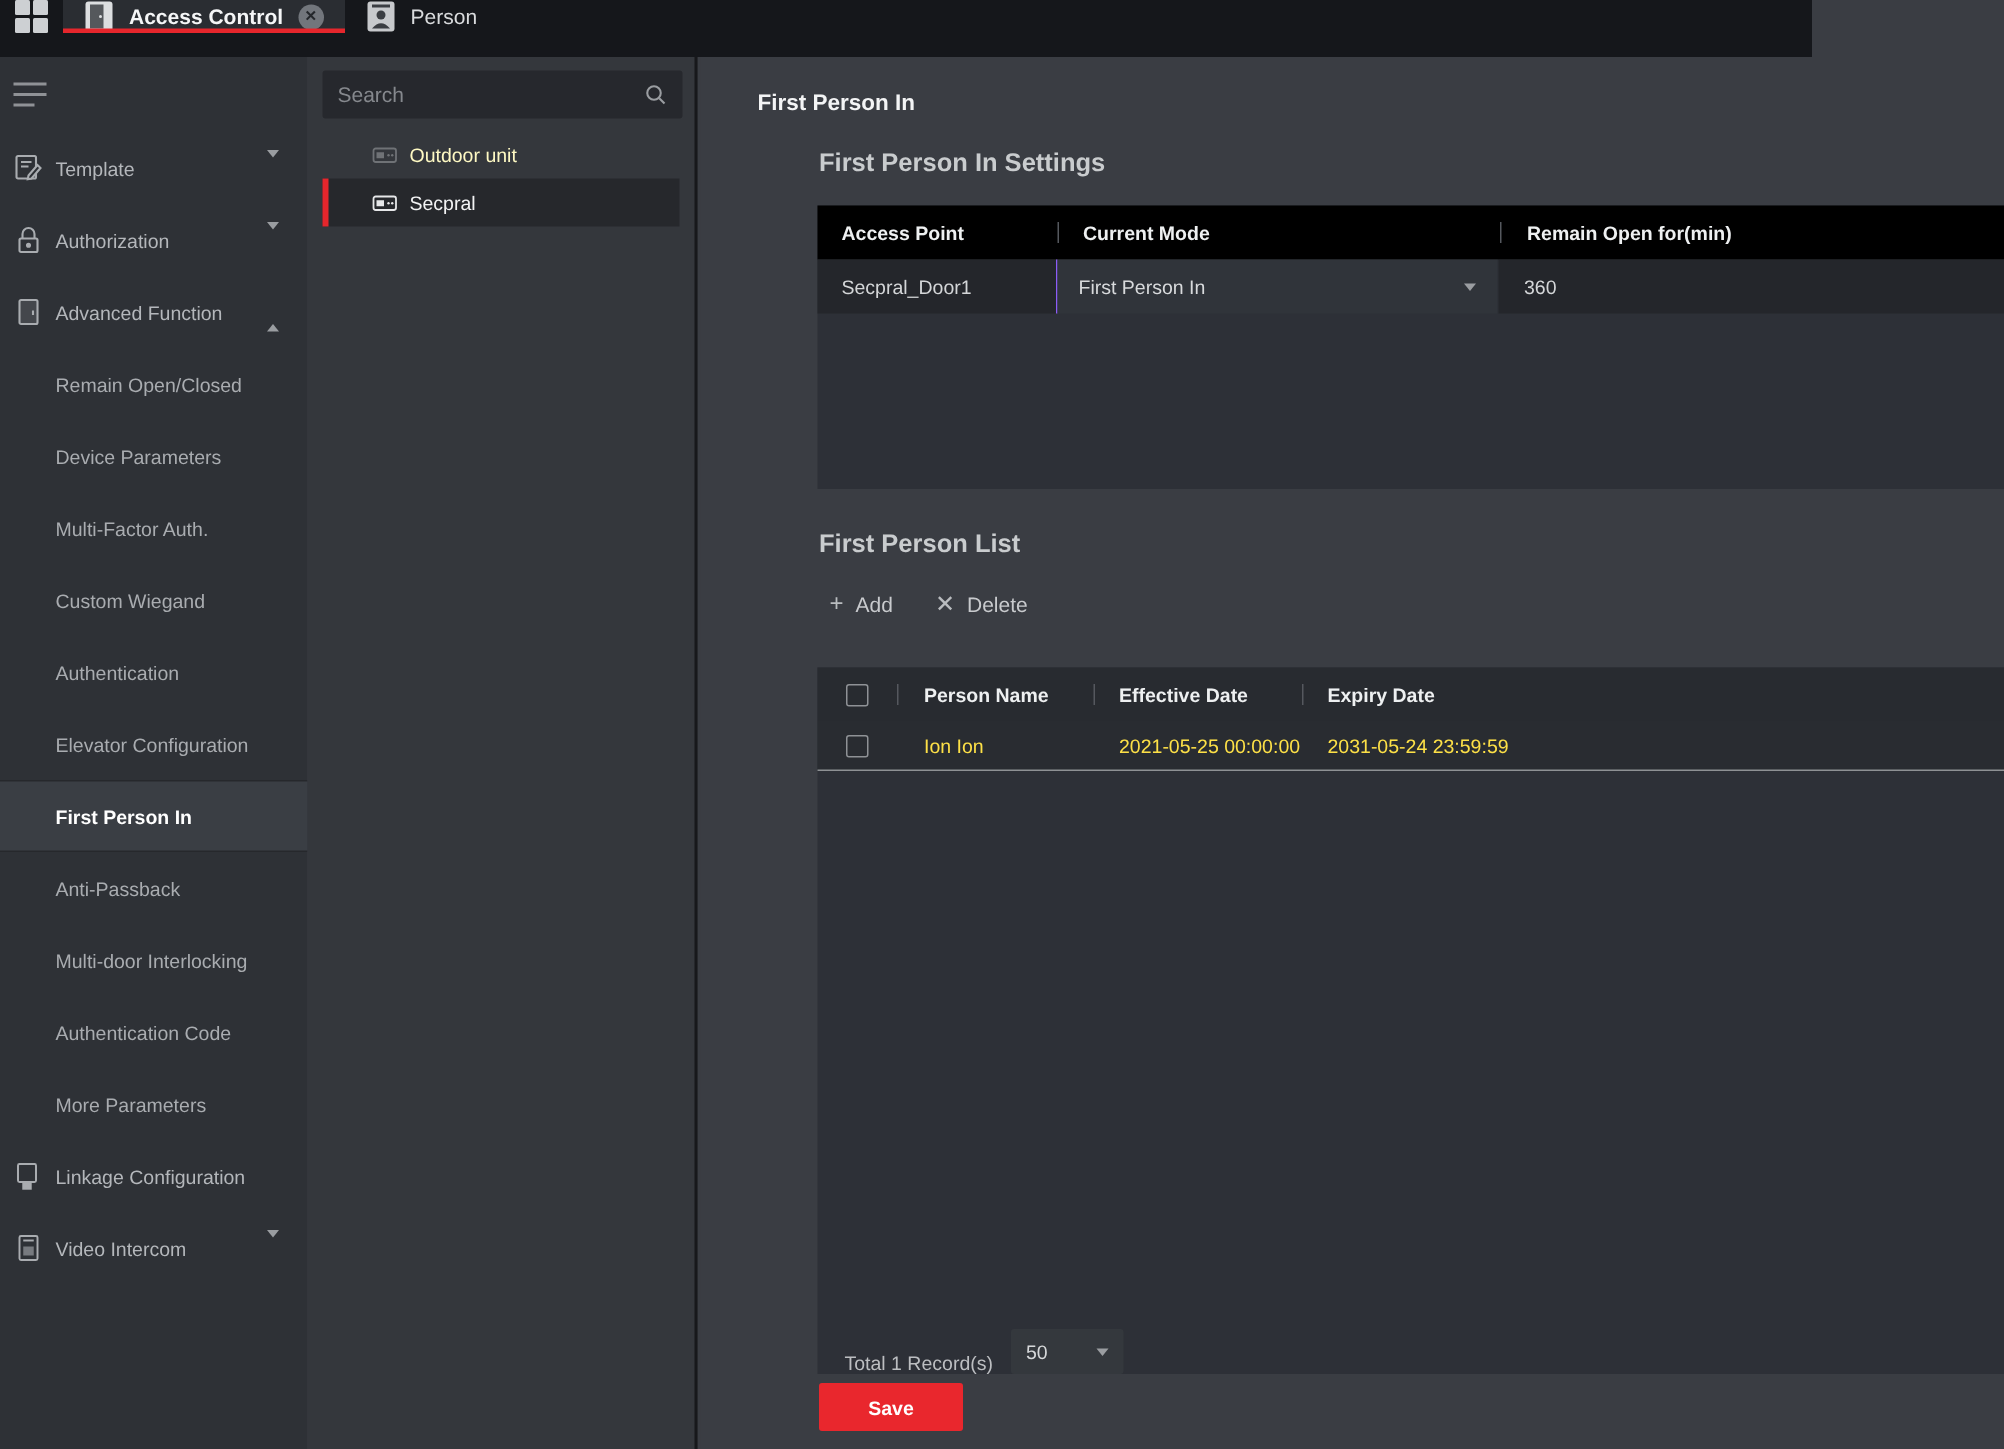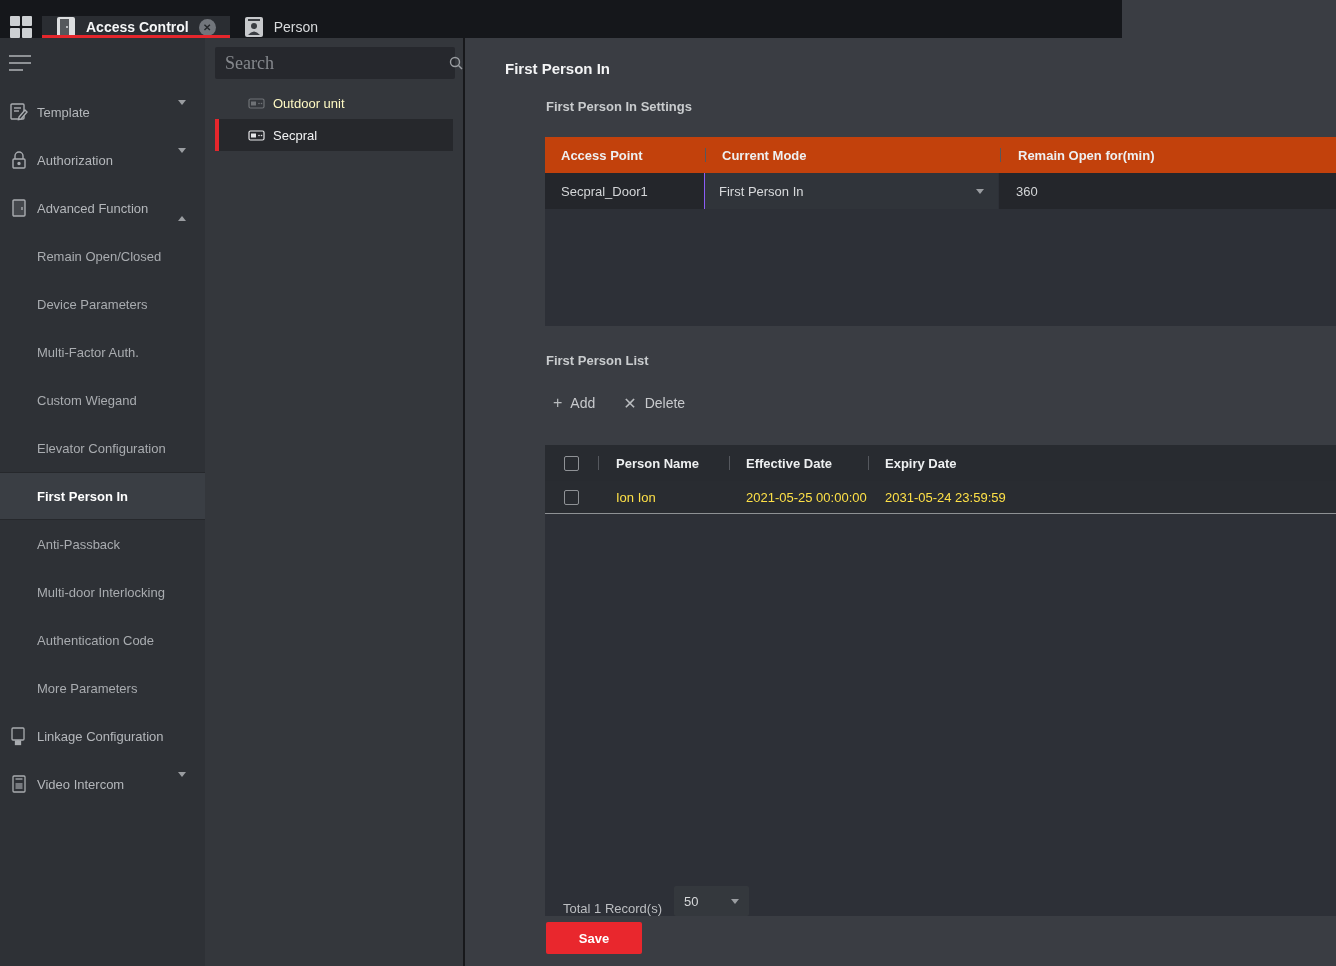--- a/index.html
+++ b/index.html
@@ -6,22 +6,22 @@
   html,body { width:1336px; height:966px; overflow:hidden; }
   body {
     font-family:"Liberation Sans", sans-serif;
     background:#3a3d43;
     color:#d4d6d8;
     position:relative;
     font-size:13px;
   }
 
   
-  .topbar { position:absolute; left:0; top:0; width:1122px; height:38px;
-            background:#15171b; display:flex; align-items:flex-end; }
+  .topbar { position:absolute; left:0; top:0; width:1208px; height:38px;
+            background:#15171b; display:flex; align-items:flex-start; }
   .appgrid { width:42px; display:flex; align-items:center; justify-content:center; cursor:pointer; }
   .appgrid .g { display:grid; grid-template-columns:10px 10px; grid-template-rows:10px 10px; gap:2px; }
   .appgrid .g i { background:#cdd0d3; border-radius:1px; }
   .tab { position:relative; display:flex; align-items:center; padding:0 14px; cursor:pointer; }
   .tab.active { background:#2a2d32; }
   .tab.active::after { content:""; position:absolute; left:0; right:0; bottom:0; height:3px; background:#e5262c; }
   .tab .tlabel { margin:0 10px 0 10px; }
   .tab.active .tlabel { color:#f5f6f7; font-weight:bold; font-size:14px; }
   .tab.plain .tlabel { color:#d9dbdd; font-size:14px; margin-right:28px; }
   .tab-close { width:17px; height:17px; border-radius:50%; background:#72767c; color:#24272b;
@@ -43,41 +43,41 @@
   .chev { position:absolute; right:19px; }
   .chev-d { width:0; height:0; border-left:4px solid transparent; border-right:4px solid transparent; border-top:5px solid #9a9da1; }
   .chev-u { width:0; height:0; border-left:4px solid transparent; border-right:4px solid transparent; border-bottom:5px solid #9a9da1; }
 
   
   .devpanel { position:absolute; left:205px; top:38px; width:260px; height:928px; background:#34373c;
               border-right:2px solid #17181b; }
   .searchbox { position:absolute; left:10px; top:9px; width:240px; height:32px; background:#26282d;
                border-radius:2px; display:flex; align-items:center; padding:0 10px; }
   .searchbox input { flex:1; background:transparent; border:none; outline:none; color:#c7c9cc;
-                     font-family:Liberation Serif, serif; font-size:18px; }
+                     font-family:Liberation Sans, sans-serif; font-size:14px; }
   .searchbox input::placeholder { color:#85888d; }
   .devlist { position:absolute; left:0; top:49px; width:100%; }
   .dev-row { height:32px; display:flex; align-items:center; margin:0 10px; padding-left:33px;
              color:#fef9c3; cursor:pointer; position:relative; }
   .dev-row .dicon { margin-right:8px; display:flex; align-items:center; }
   .dev-row.selected { background:#26282c; color:#f2f3f4; }
   .dev-row.selected::before { content:""; position:absolute; left:0; top:0; bottom:0; width:4px; background:#e5262c; }
 
   
   .main { position:absolute; left:467px; top:38px; width:869px; height:928px; background:#3a3d43; }
   .page-title { position:absolute; left:38px; top:22px; font-size:15px; font-weight:bold; color:#f3f4f5; }
-  .sec-heading { position:absolute; font-size:13px; font-weight:bold; color:#c9ccce; }
+  .sec-heading { position:absolute; font-size:17px; font-weight:bold; color:#c9ccce; }
   .h-settings { left:79px; top:61px; }
   .h-list { left:79px; top:315px; }
 
   .panel { position:absolute; left:78px; width:791px; background:#2d3037; }
   .settings-panel { top:99px; height:189px; }
   .list-panel { top:407px; height:471px; }
 
-  .thead { height:36px; background:#c2410c; display:flex; align-items:center; }
+  .thead { height:36px; background:#000000; display:flex; align-items:center; }
   .thead .hsep { width:1px; height:14px; background:#55585e; }
   .hcell { font-weight:bold; color:#eef0f1; padding-left:16px; }
   .c-ap { width:160px; } .c-cm { width:294px; } .c-ro { flex:1; padding-left:17px; }
 
   .trow { height:36px; display:flex; align-items:stretch; }
   .tcell { display:flex; align-items:center; background:#24262b; color:#d4d6d8; padding-left:16px; }
   .cell-ap { width:160px; border-right:1px solid #8b5cf6; }
   .cell-cm { width:294px; padding:0; border-right:1px solid #2d3037; }
   .cell-ro { flex:1; padding-left:17px; }
   .select { width:100%; height:100%; background:#30343a; display:flex; align-items:center;
@@ -191,20 +191,23 @@
       <span>Remain Open/Closed</span>
     </div>
   <div class="side-sub">
       <span>Device Parameters</span>
     </div>
   <div class="side-sub">
       <span>Multi-Factor Auth.</span>
     </div>
   <div class="side-sub">
       <span>Custom Wiegand</span>
+    </div>
+  <div class="side-sub">
+      <span>Authentication</span>
     </div>
   <div class="side-sub">
       <span>Elevator Configuration</span>
     </div>
   <div class="side-sub selected">
       <span>First Person In</span>
     </div>
   <div class="side-sub">
       <span>Anti-Passback</span>
     </div>

